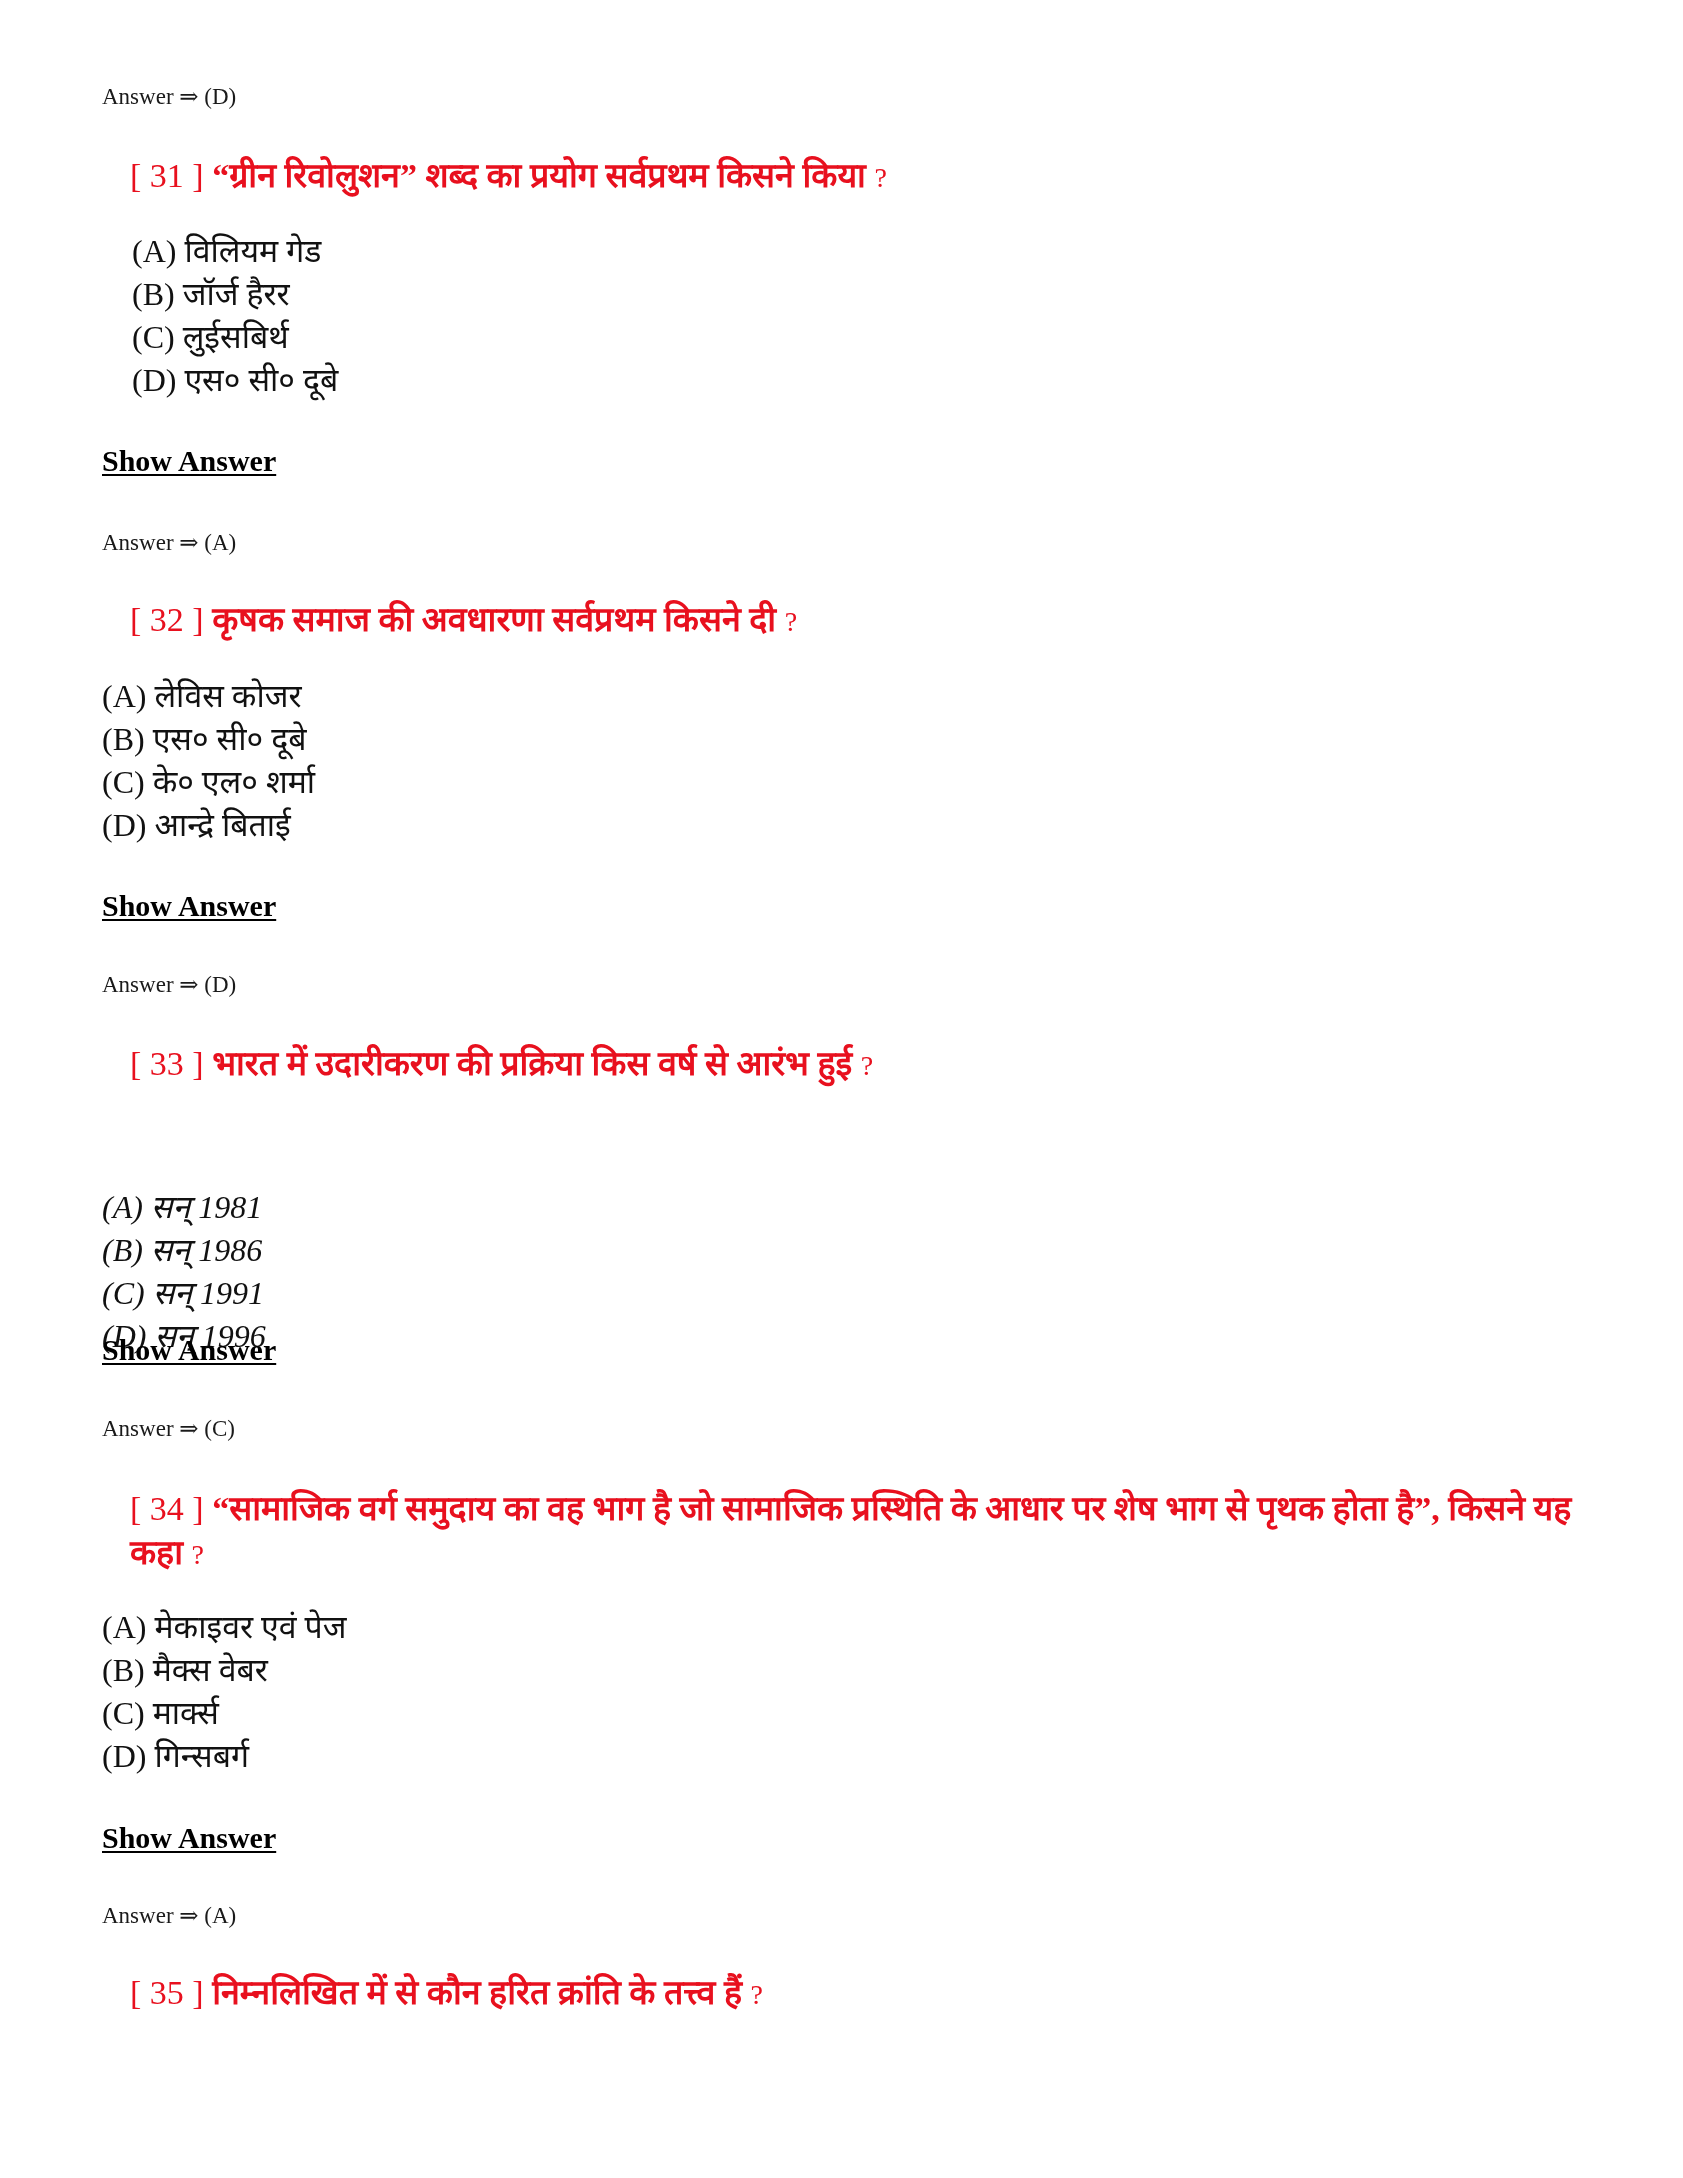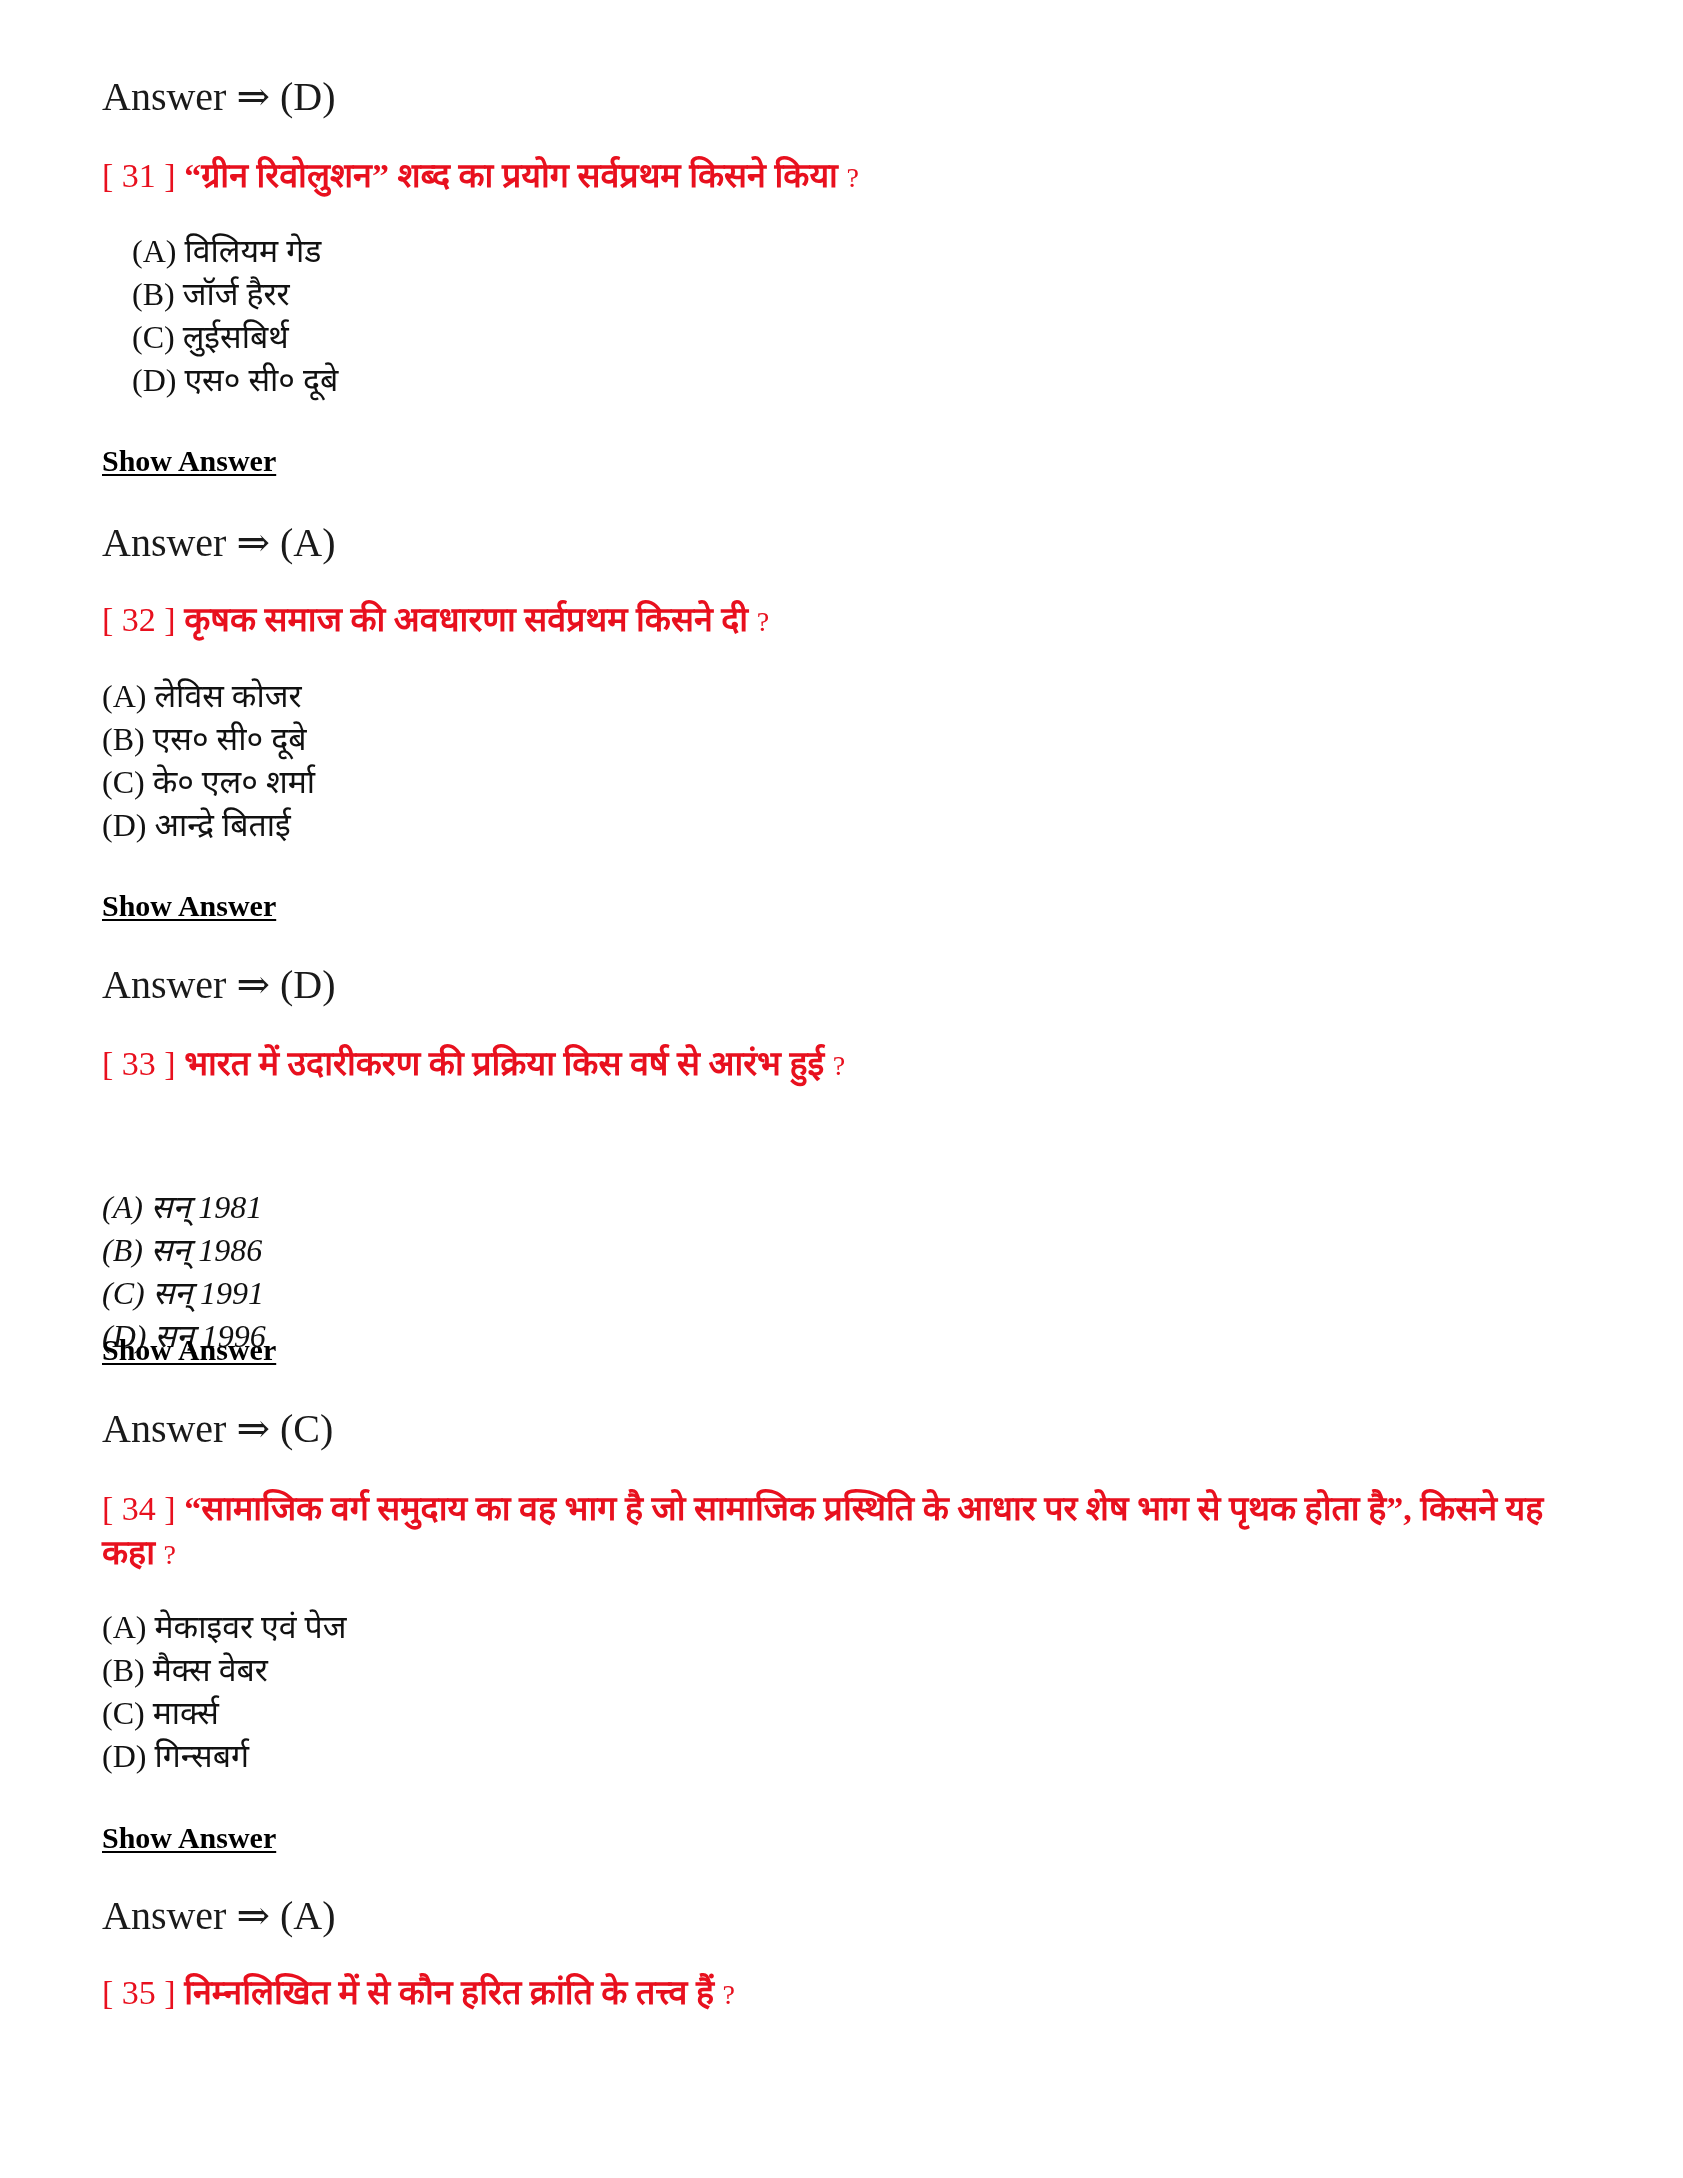--- a/index.html
+++ b/index.html
@@ -1,20 +1,20 @@
 <!DOCTYPE html>
 <html><head>
 <meta charset="utf-8">
 <style>
   html, body { margin: 0; padding: 0; background: #ffffff; }
   body { width: 1683px; height: 2178px; position: relative; overflow: hidden;
          font-family: "Liberation Serif", "DejaVu Serif", serif; color: #111111; }
   .blk { position: absolute; left: 102px; white-space: nowrap; }
-  .answer { font-size: 40px; line-height: 36px; color: #1a1a1a; }
-  .question { font-size: 34px; line-height: 44px; color: #e8101e; font-weight: bold; white-space: normal; width: 1505px; }
+  .answer { font-size: 23px; line-height: 36px; color: #1a1a1a; }
+  .question { font-size: 34px; line-height: 44px; color: #e8101e; font-weight: bold; white-space: normal; width: 1505px; margin-left: 28px; }
   .question .qnum { font-weight: normal; font-family: "Liberation Serif", serif; }
   .question .qmark { font-weight: normal; font-size: 28px; }
   .options { font-size: 32px; line-height: 43px; color: #111111; }
   .opt-letter { font-family: "Liberation Serif", serif; }
   .show-answer { font-size: 30px; line-height: 36px; font-weight: bold; color: #000000;
                  text-decoration: underline; text-decoration-thickness: 2px; text-underline-offset: 3px; cursor: pointer; }
 </style>
 </head>
 <body>
 

